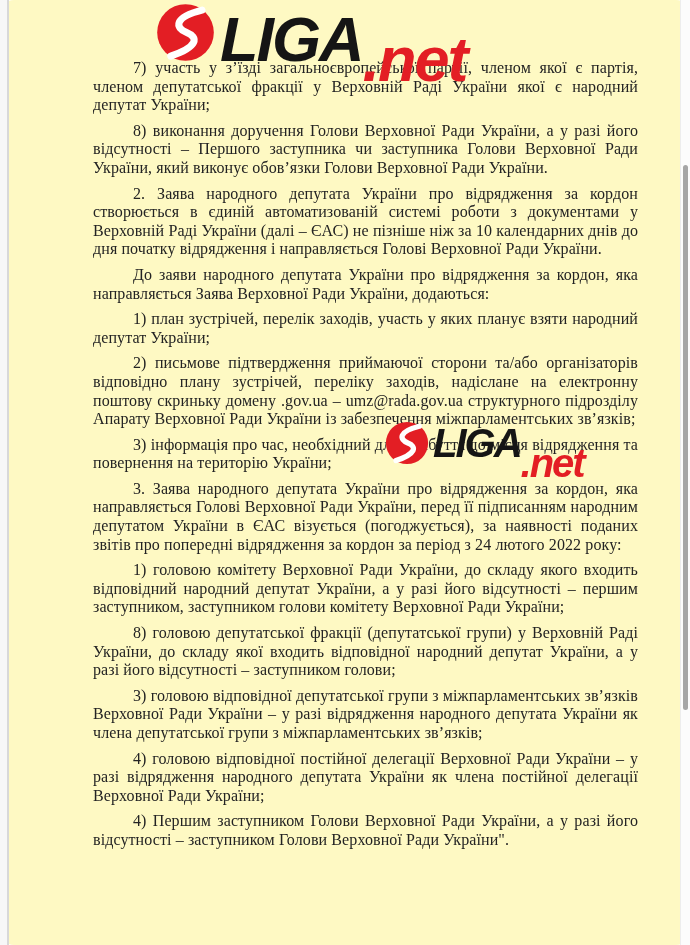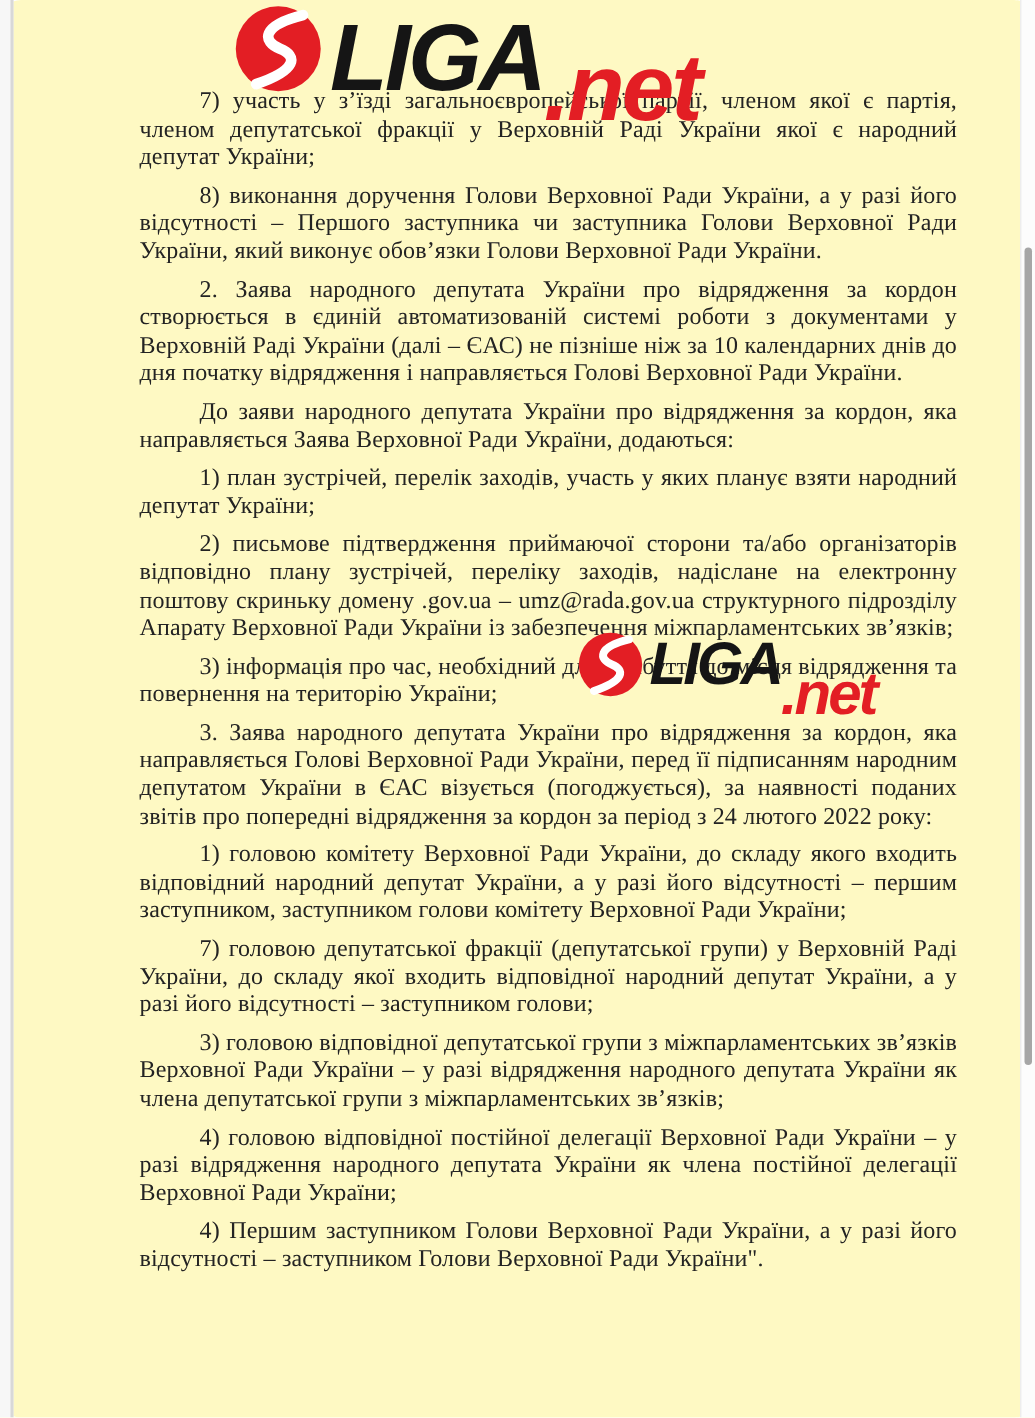--- a/index.html
+++ b/index.html
@@ -91,21 +91,21 @@
   <main class="doc">
     <p>7) участь у з’їзді загальноєвропейської партії, членом якої є партія, членом депутатської фракції у Верховній Раді України якої є народний депутат України;</p>
     <p>8) виконання доручення Голови Верховної Ради України, а у разі його відсутності – Першого заступника чи заступника Голови Верховної Ради України, який виконує обов’язки Голови Верховної Ради України.</p>
     <p>2. Заява народного депутата України про відрядження за кордон створюється в єдиній автоматизованій системі роботи з документами у Верховній Раді України (далі – ЄАС) не пізніше ніж за 10 календарних днів до дня початку відрядження і направляється Голові Верховної Ради України.</p>
     <p>До заяви народного депутата України про відрядження за кордон, яка направляється Заява Верховної Ради України, додаються:</p>
     <p>1) план зустрічей, перелік заходів, участь у яких планує взяти народний депутат України;</p>
     <p>2) письмове підтвердження приймаючої сторони та/або організаторів відповідно плану зустрічей, переліку заходів, надіслане на електронну поштову скриньку домену .gov.ua – umz@rada.gov.ua структурного підрозділу Апарату Верховної Ради України із забезпечення міжпарламентських зв’язків;</p>
     <p>3) інформація про час, необхідний для прибуття до місця відрядження та повернення на територію України;</p>
     <p>3. Заява народного депутата України про відрядження за кордон, яка направляється Голові Верховної Ради України, перед її підписанням народним депутатом України в ЄАС візується (погоджується), за наявності поданих звітів про попередні відрядження за кордон за період з 24 лютого 2022 року:</p>
     <p>1) головою комітету Верховної Ради України, до складу якого входить відповідний народний депутат України, а у разі його відсутності – першим заступником, заступником голови комітету Верховної Ради України;</p>
-    <p>7) головою депутатської фракції (депутатської групи) у Верховній Раді України, до складу якої входить відповідної народний депутат України, а у разі його відсутності – заступником голови;</p>
+    <p>8) головою депутатської фракції (депутатської групи) у Верховній Раді України, до складу якої входить відповідної народний депутат України, а у разі його відсутності – заступником голови;</p>
     <p>3) головою відповідної депутатської групи з міжпарламентських зв’язків Верховної Ради України – у разі відрядження народного депутата України як члена депутатської групи з міжпарламентських зв’язків;</p>
     <p>4) головою відповідної постійної делегації Верховної Ради України – у разі відрядження народного депутата України як члена постійної делегації Верховної Ради України;</p>
     <p>4) Першим заступником Голови Верховної Ради України, а у разі його відсутності – заступником Голови Верховної Ради України".</p>
   </main>
 
   <div class="watermark wm-top">
     <svg class="swirl" viewBox="0 0 100 100">
       <circle cx="50" cy="50" r="48" fill="#e31e24"></circle>
       <path d="M78 12 C 30 24, 32 42, 52 50 C 72 58, 72 74, 25 90" stroke="#ffffff" stroke-width="12" fill="none" stroke-linecap="round"></path>
     </svg>

